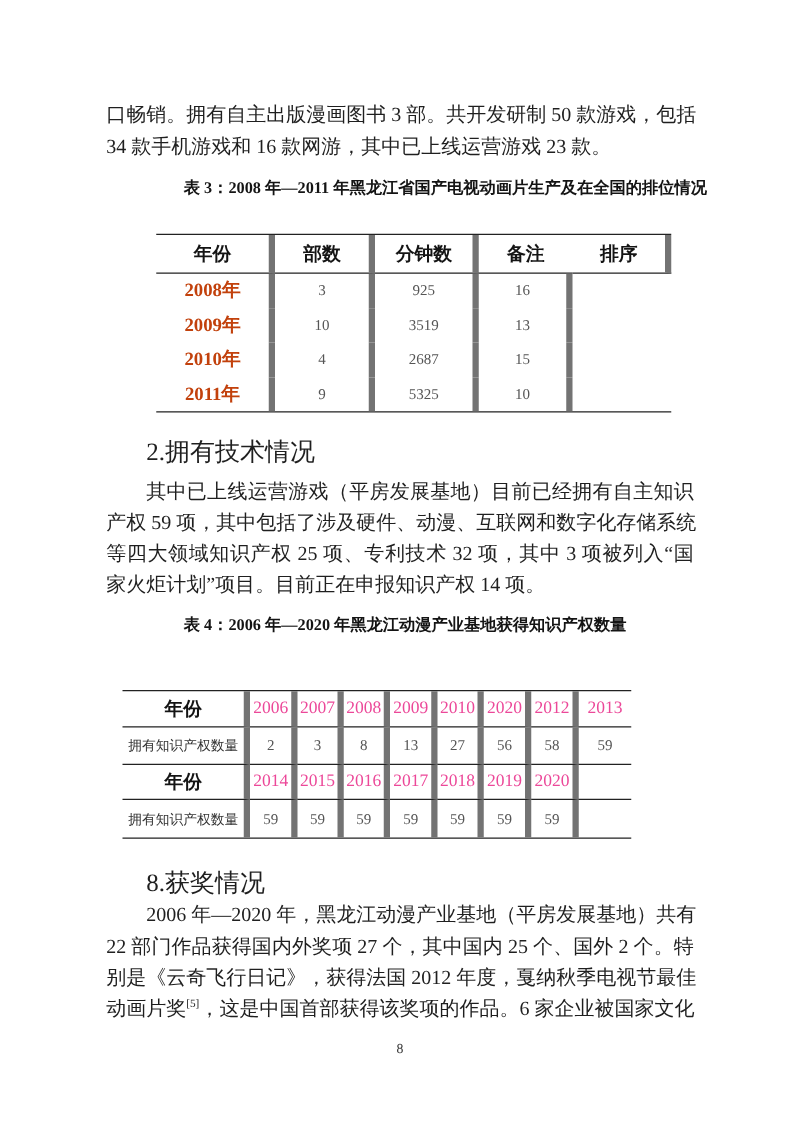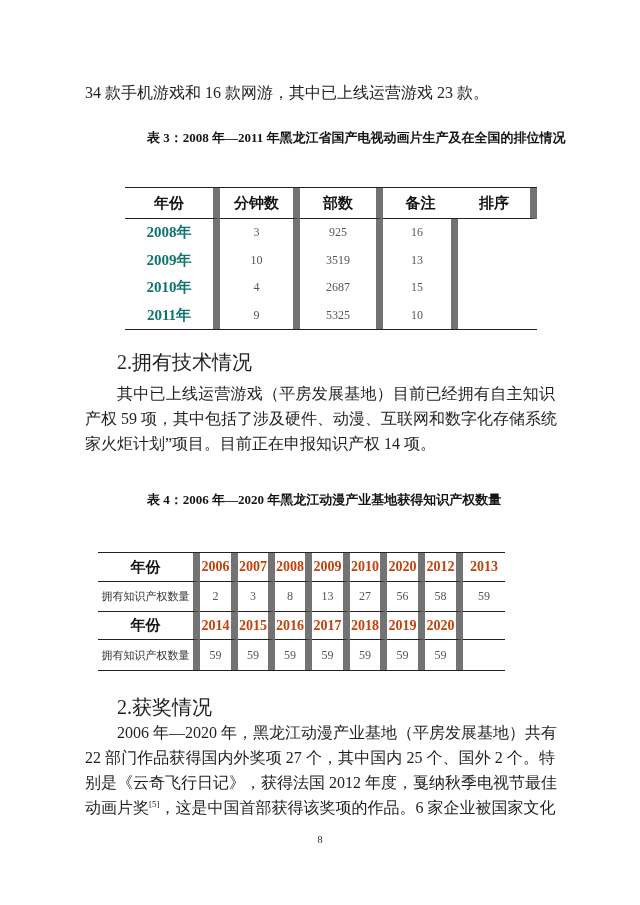--- a/index.html
+++ b/index.html
@@ -28,48 +28,49 @@
   }
   
   .t4 {
     left:98px; top:552px; width:407px;
     display:grid;
     grid-template-columns:102px 38px 37px 37px 38px 37px 38px 38px 42px;
     grid-template-rows:29px 30px 28px 30px;
     border-top:1.5px solid #222; border-bottom:1.5px solid #222;
   }
   .c { display:flex; align-items:center; justify-content:center; overflow:hidden; }
-  .vr { border-right:7px solid #737373; }
+  .vr { border-right:5px solid #737373; }
   .hb { border-bottom:1.5px solid #222; }
   .rb { border-bottom:1px solid #222; }
   .rbb { border-bottom:1.5px solid #222; }
   .h  { font-weight:bold; font-size:15px; color:#141414; }
-  .y  { font-weight:bold; font-size:15px; color:#0f766e;text-align:right; }
+  .y  { font-weight:bold; font-size:15px; color:#c2410c;text-align:right; }
   .n  { font-size:12px; color:#555; }
   .yh { font-weight:bold; font-size:15px; color:#141414; }
-  .yr { font-weight:bold; font-size:14px; color:#c2410c; }
+  .yr { font-weight:normal; font-size:14px; color:#ec4899; }
   .lbl { font-size:11px; color:#333; }
   .val { font-size:12px; color:#555; }
   .pageno { left:0; top:833px; width:640px; text-align:center; font-size:11px; color:#333; }
 </style>
 </head>
 <body>
 
 <div class="page">
 
   <div class="abs para" style="top:80px">
+    <div class="line j">口畅销。拥有自主出版漫画图书 3 部。共开发研制 50 款游戏，包括</div>
     <div class="line">34 款手机游戏和 16 款网游，其中已上线运营游戏 23 款。</div>
   </div>
 
-  <div class="abs caption" style="top:128px">表 3：2008 年—2011 年黑龙江省国产电视动画片生产及在全国的排位情况</div>
+  <div class="abs caption" style="top:140px">表 3：2008 年—2011 年黑龙江省国产电视动画片生产及在全国的排位情况</div>
 
   <div class="abs t3">
     <div class="c h vr hb">年份</div>
+    <div class="c h vr hb">部数</div>
     <div class="c h vr hb">分钟数</div>
-    <div class="c h vr hb">部数</div>
     <div class="c h hb">备注</div>
     <div class="c h vr hb">排序</div>
 
     <div class="c y vr">2008年</div>
     <div class="c n vr">3</div>
     <div class="c n vr">925</div>
     <div class="c n vr">16</div>
     <div class="c n"></div>
 
     <div class="c y vr">2009年</div>
@@ -89,20 +90,21 @@
     <div class="c n vr">5325</div>
     <div class="c n vr">10</div>
     <div class="c n"></div>
   </div>
 
   <div class="abs heading" style="top:350px">2.拥有技术情况</div>
 
   <div class="abs para" style="top:381px">
     <div class="line j ind">其中已上线运营游戏（平房发展基地）目前已经拥有自主知识</div>
     <div class="line j">产权 59 项，其中包括了涉及硬件、动漫、互联网和数字化存储系统</div>
+    <div class="line j">等四大领域知识产权 25 项、专利技术 32 项，其中 3 项被列入“国</div>
     <div class="line">家火炬计划”项目。目前正在申报知识产权 14 项。</div>
   </div>
 
   <div class="abs caption" style="top:490px">表 4：2006 年—2020 年黑龙江动漫产业基地获得知识产权数量</div>
 
   <div class="abs t4">
     <div class="c yh vr rb">年份</div>
     <div class="c yr vr rb">2006</div>
     <div class="c yr vr rb">2007</div>
     <div class="c yr vr rb">2008</div>
@@ -136,21 +138,21 @@
     <div class="c val vr">59</div>
     <div class="c val vr">59</div>
     <div class="c val vr">59</div>
     <div class="c val vr">59</div>
     <div class="c val vr">59</div>
     <div class="c val vr">59</div>
     <div class="c val vr">59</div>
     <div class="c val"></div>
   </div>
 
-  <div class="abs heading" style="top:695px">2.获奖情况</div>
+  <div class="abs heading" style="top:695px">8.获奖情况</div>
 
   <div class="abs para" style="top:720px">
     <div class="line j ind">2006 年—2020 年，黑龙江动漫产业基地（平房发展基地）共有</div>
     <div class="line j">22 部门作品获得国内外奖项 27 个，其中国内 25 个、国外 2 个。特</div>
     <div class="line j">别是《云奇飞行日记》，获得法国 2012 年度，戛纳秋季电视节最佳</div>
     <div class="line j"><span>动画片奖</span><sup class="fn">[5]</sup><span>，这是中国首部获得该奖项的作品。6 家企业被国家文化</span></div>
   </div>
 
   <div class="abs pageno">8</div>
 

